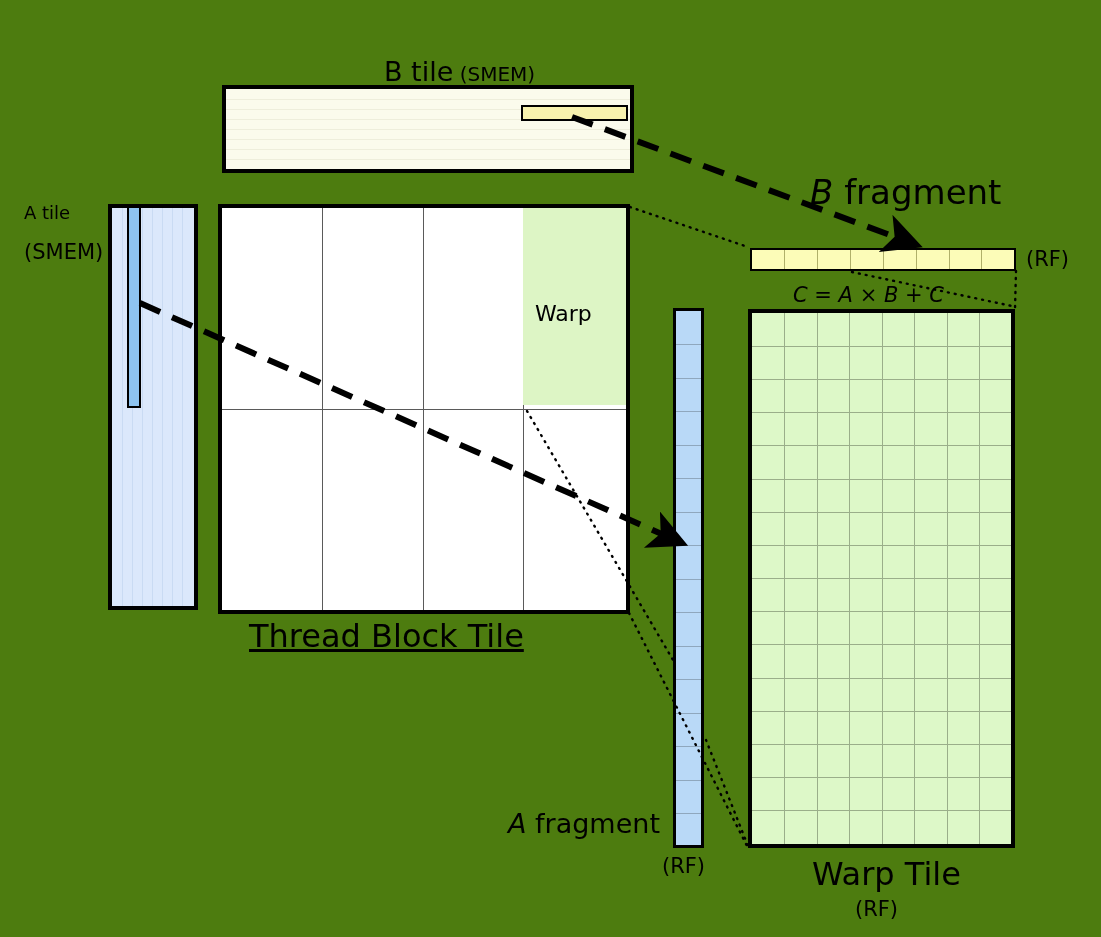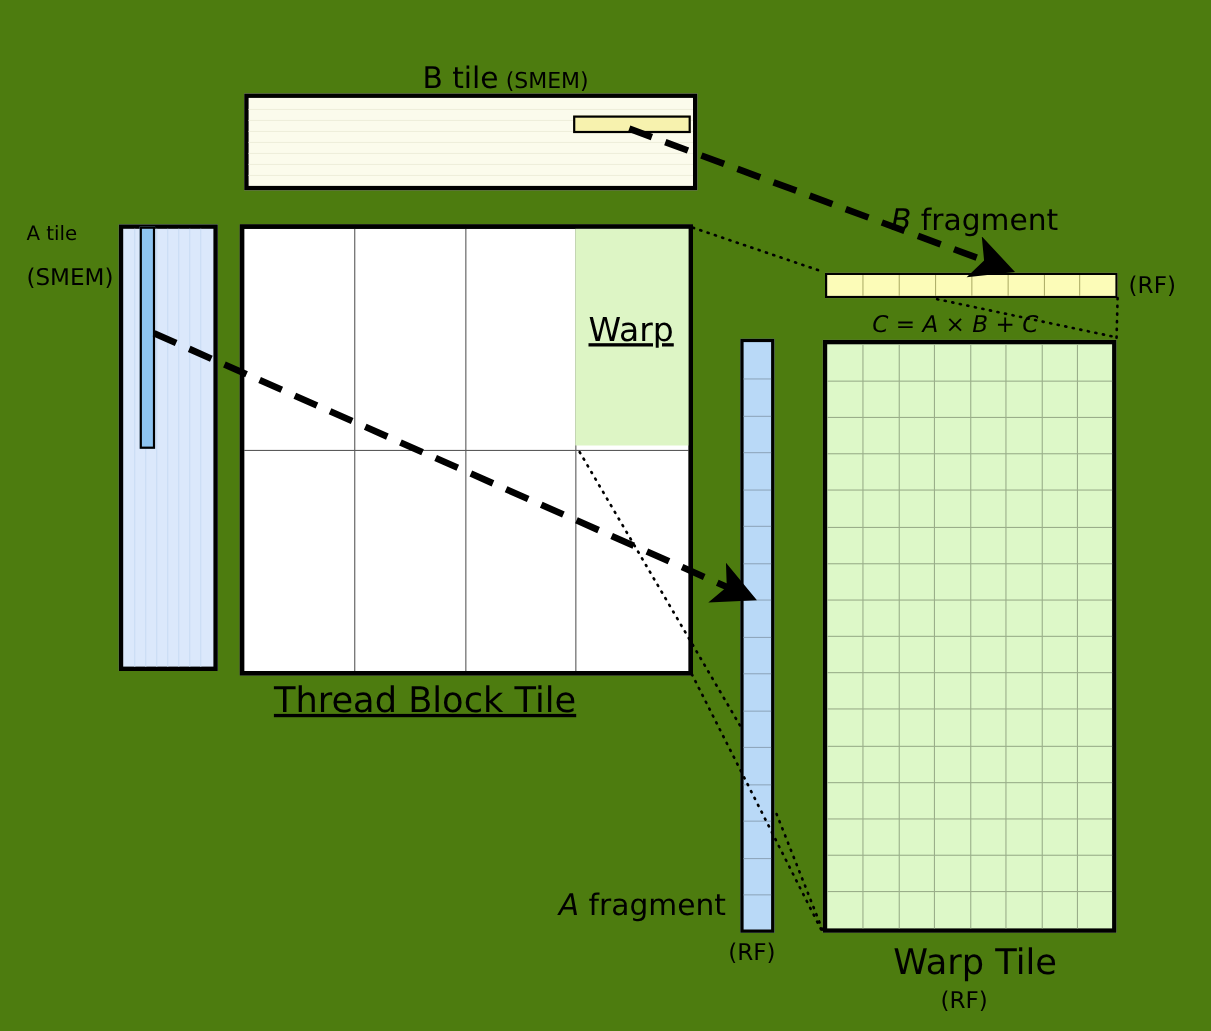--- a/index.html
+++ b/index.html
@@ -107,30 +107,30 @@
   <div class="box" style="left:218px; top:204px; width:412px; height:410px; background:#ffffff;">
     <div class="inner-fill">
       <div class="vline" style="left:100px; background:#5a5a5a;"></div>
       <div class="vline" style="left:201px; background:#5a5a5a;"></div>
       <div class="vline" style="left:301px; background:#5a5a5a;"></div>
       <div class="hline" style="top:201px;  background:#5a5a5a;"></div>
     </div>
   </div>
 
   <div style="position:absolute; left:523px; top:207px; width:104px; height:198px; background:#ddf5c5;"></div>
-  <div class="lbl" style="left:535px; top:285px; font-size:30px;text-decoration:underline;">
+  <div class="lbl" style="left:535px; top:302px; font-size:22px;">
     <span>Warp</span>
   </div>
 
   <div class="box" style="left:218px; top:204px; width:412px; height:410px; background:transparent;"></div>
   <div class="lbl" style="left:249px; top:620px; font-size:32px;text-decoration:underline;">
     <span>Thread Block Tile</span>
   </div>
 
-  <div class="lbl" style="left:810px; top:187px; font-size:27px;">
+  <div class="lbl" style="left:810px; top:175px; font-size:34px;">
     <span class="ital">B</span>
     <span>fragment</span>
   </div>
 
   <div class="box thin" style="left:750px; top:248px; width:266px; height:23px; background:#fcfcb8; border-width:2px;">
     <div class="inner-fill">
       <div class="vline" style="left:32px;  background:#b0b06a;"></div>
       <div class="vline" style="left:65px;  background:#b0b06a;"></div>
       <div class="vline" style="left:98px;  background:#b0b06a;"></div>
       <div class="vline" style="left:131px; background:#b0b06a;"></div>

